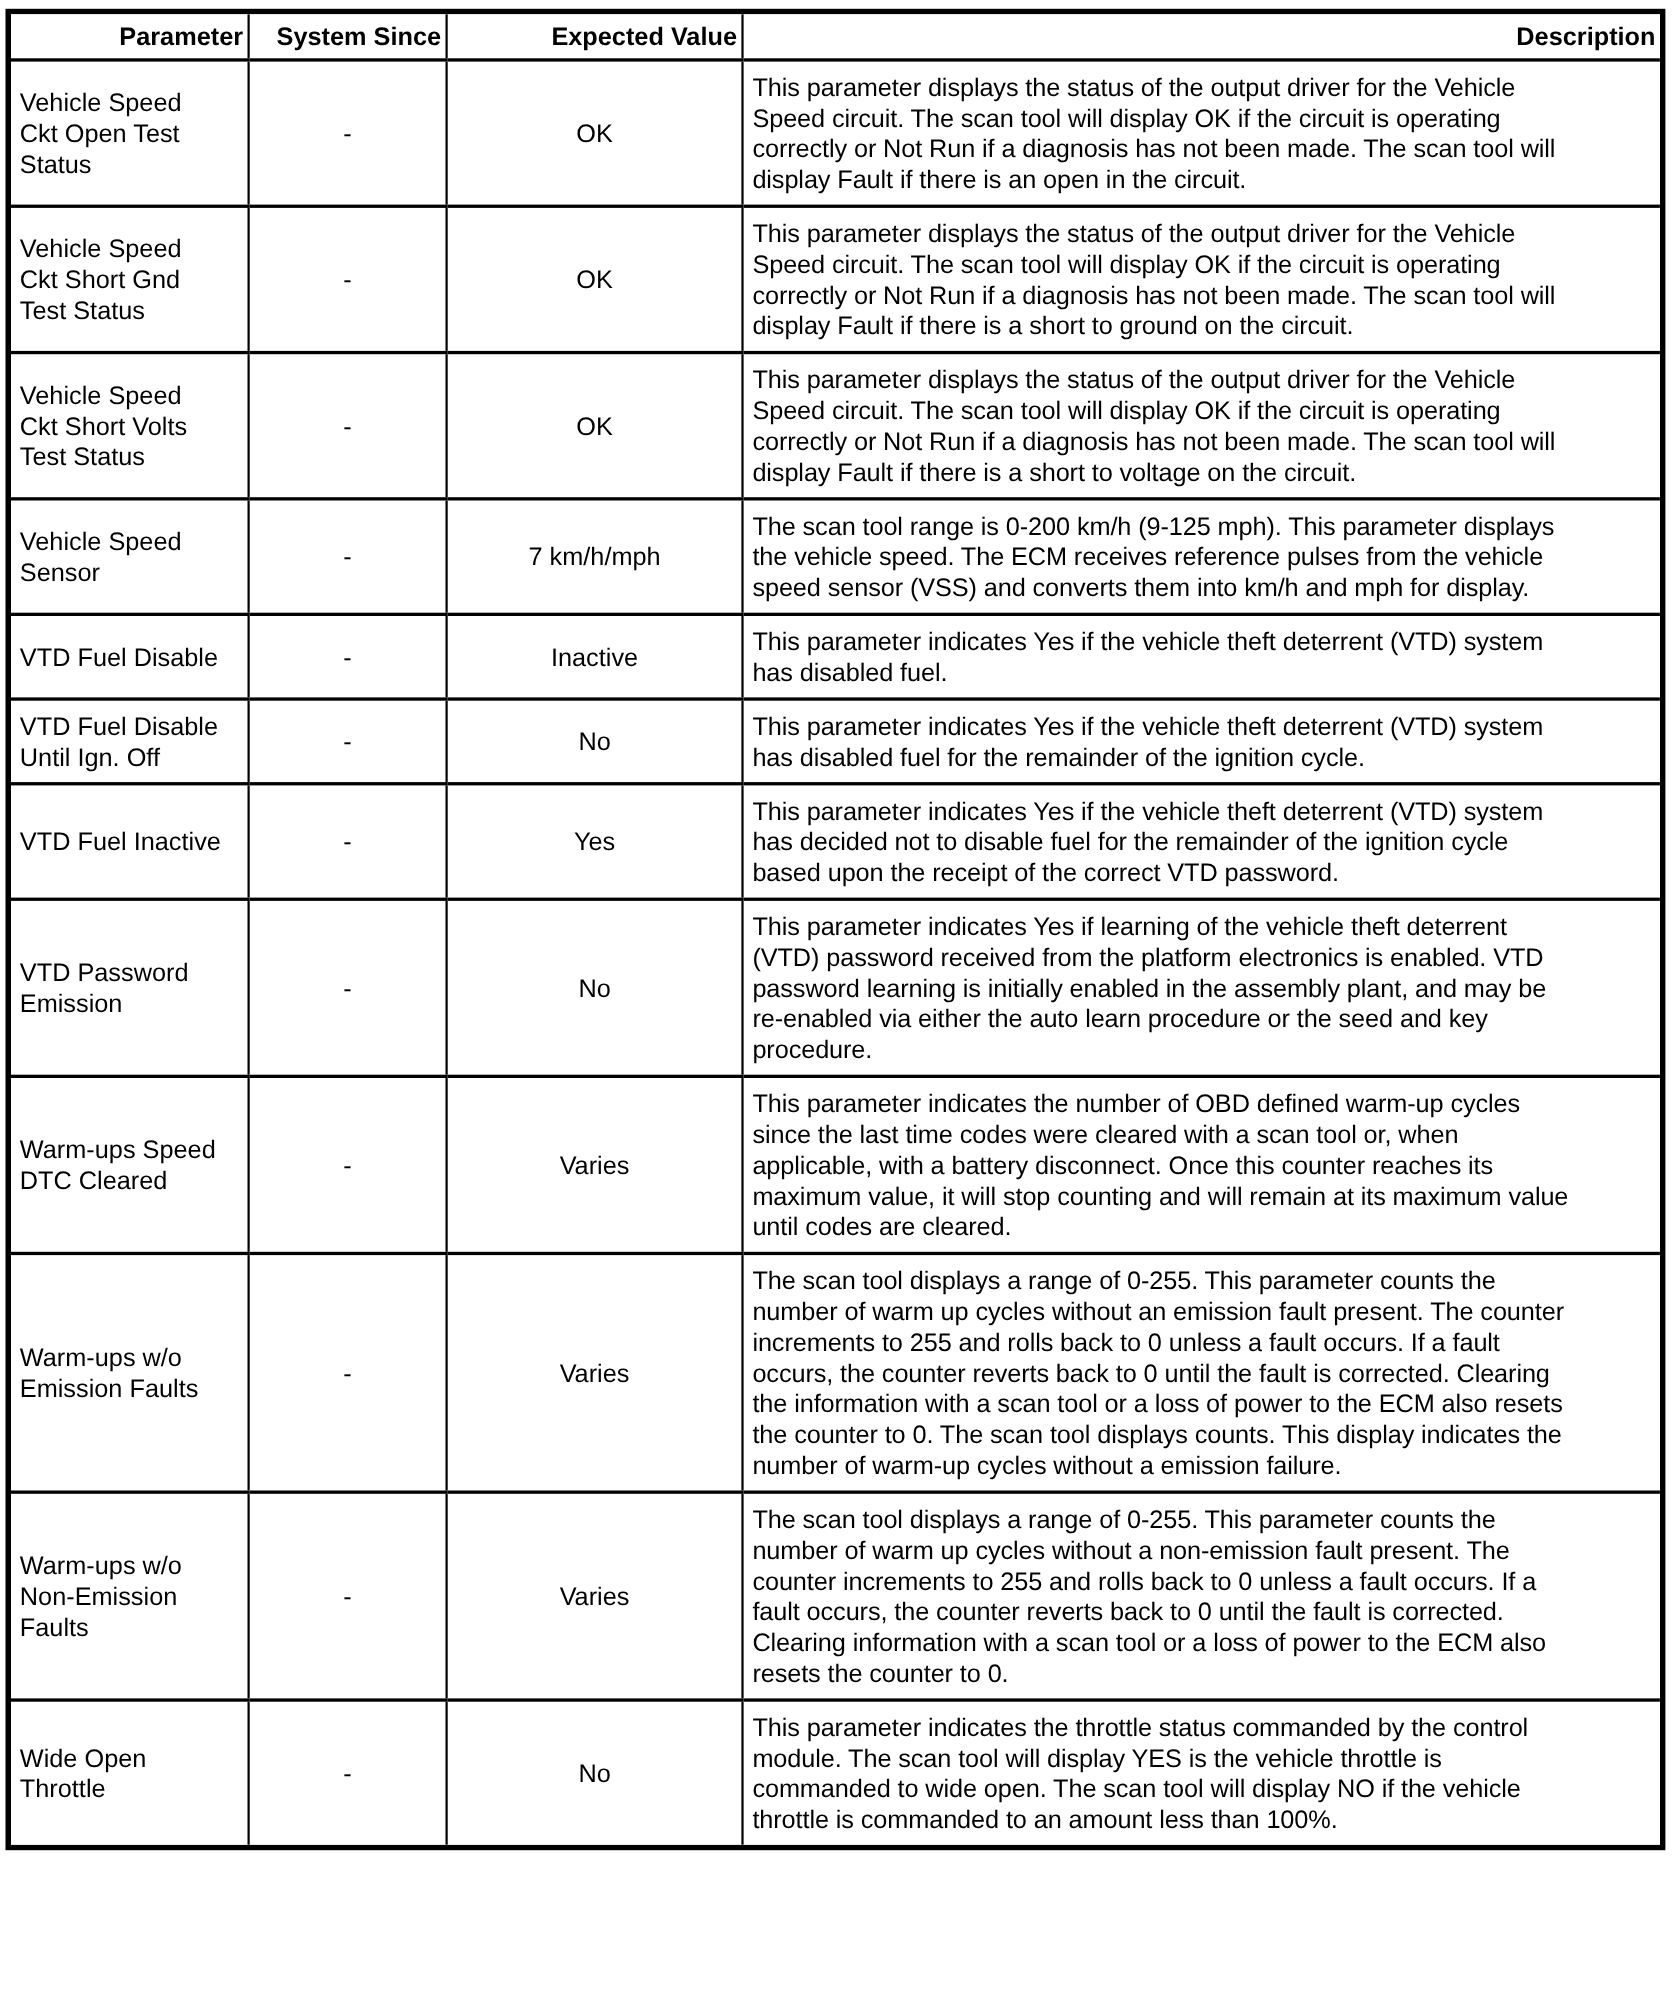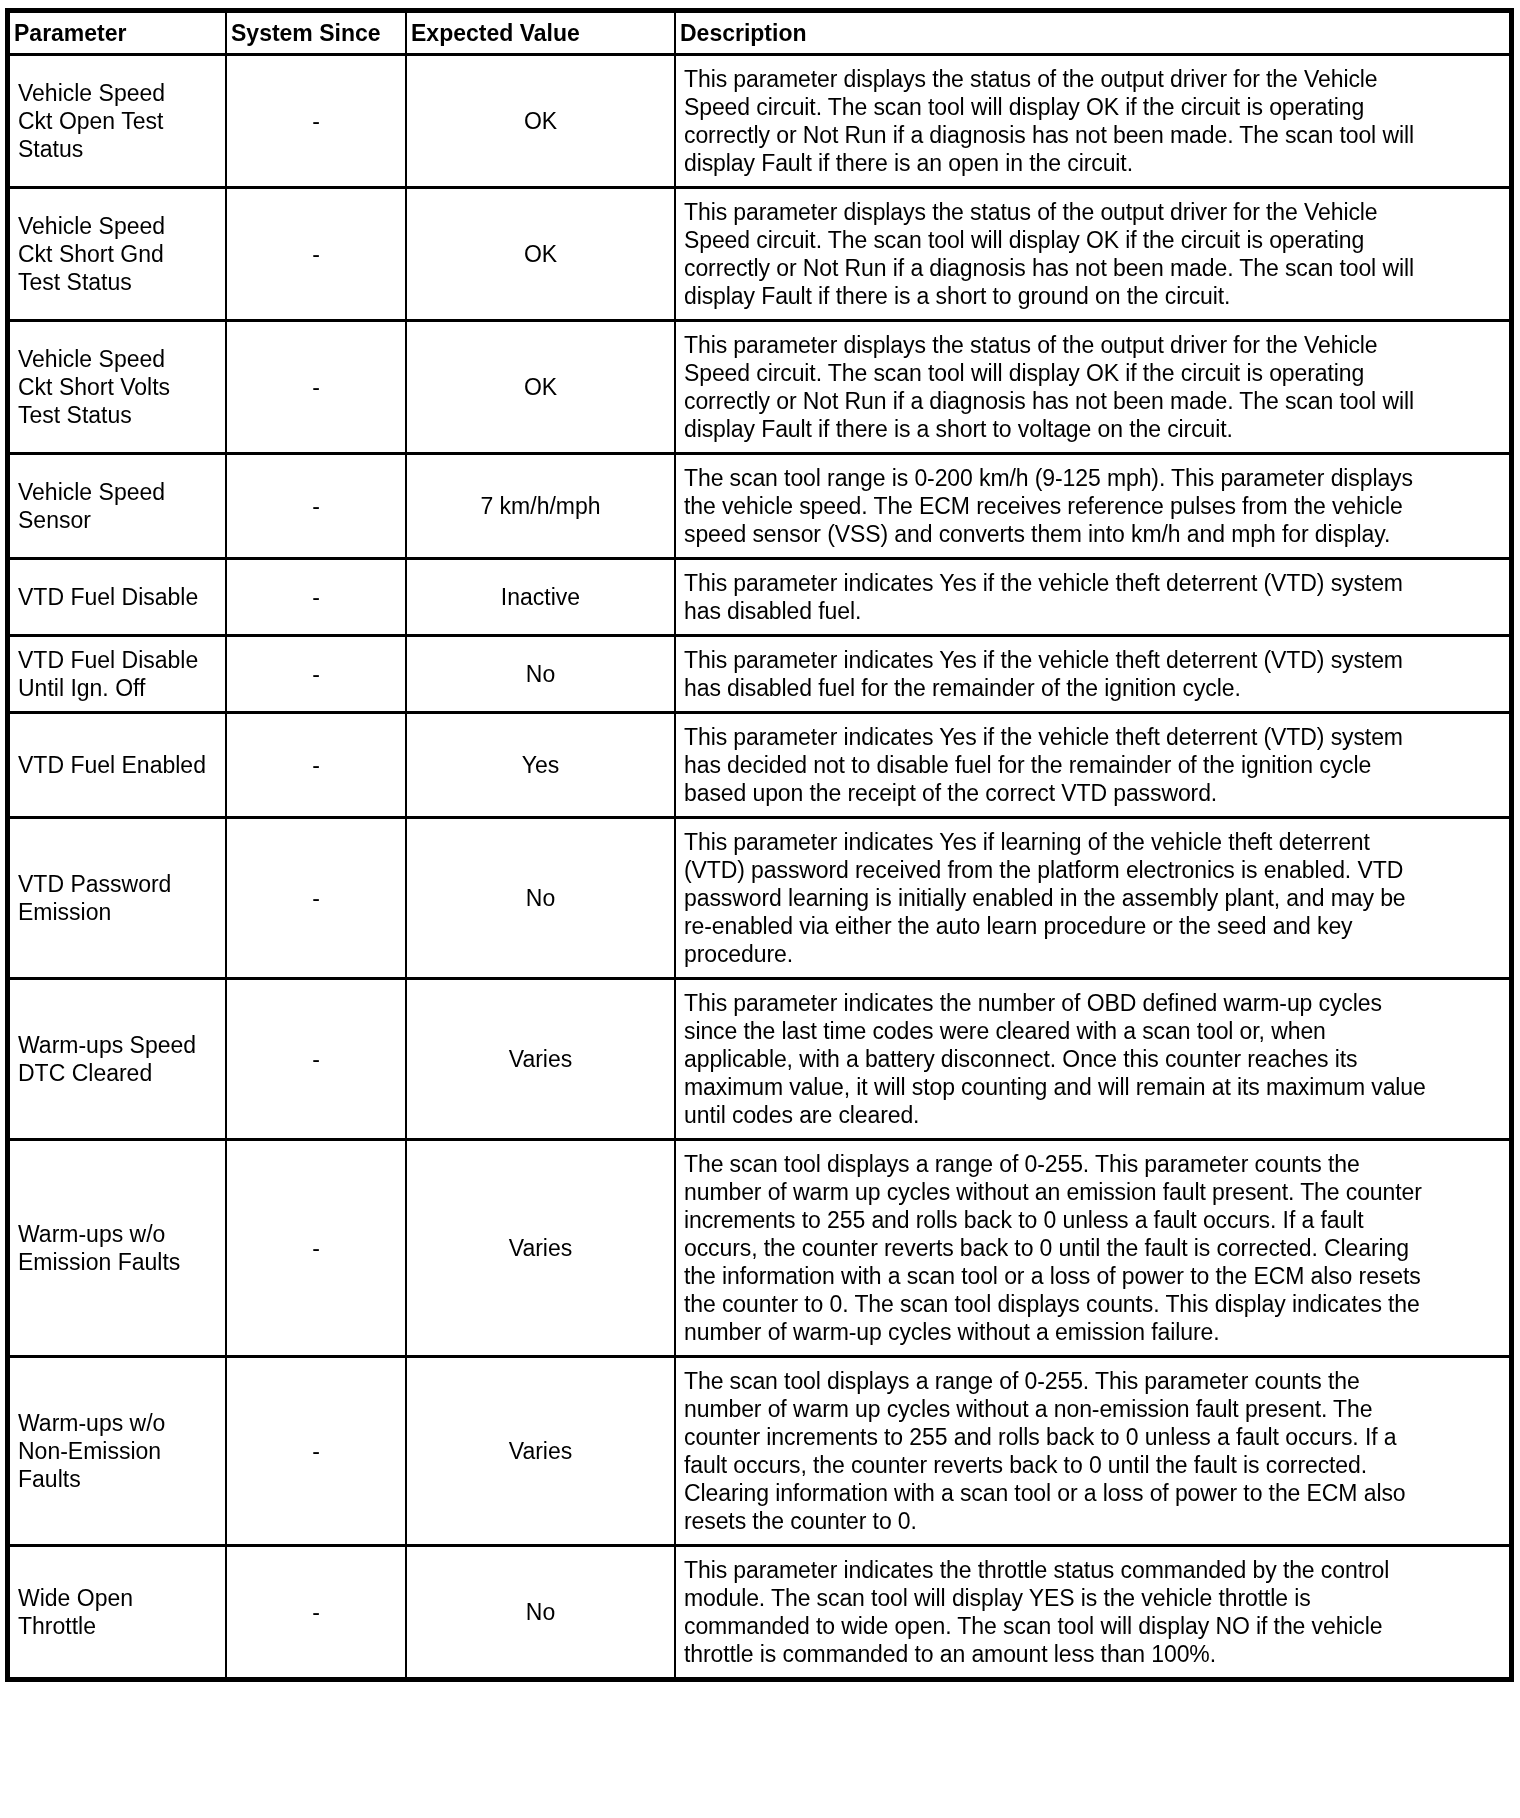--- a/index.html
+++ b/index.html
@@ -28,21 +28,21 @@
   table.param-table td {
     border: solid #000000;
     border-width: 3px 2px;
     vertical-align: middle;
     font-size: 23px;
     line-height: 28px;
     overflow: hidden;
   }
   table.param-table thead th {
     font-weight: bold;
-    text-align: left;
+    text-align: right;
     padding: 6px 4px;
     border-top-width: 0;
     border-bottom-width: 3px;
   }
   table.param-table th:first-child,
   table.param-table td:first-child { border-left-width: 0; }
   table.param-table th:last-child,
   table.param-table td:last-child { border-right-width: 0; }
   table.param-table tbody tr:last-child td { border-bottom-width: 0; }
 
@@ -134,21 +134,21 @@
       </tr>
       <tr>
         <td class="param">VTD Fuel Disable
 Until Ign. Off</td>
         <td class="state">-</td>
         <td class="value">No</td>
         <td class="desc">This parameter indicates Yes if the vehicle theft deterrent (VTD) system
 has disabled fuel for the remainder of the ignition cycle.</td>
       </tr>
       <tr>
-        <td class="param">VTD Fuel Enabled</td>
+        <td class="param">VTD Fuel Inactive</td>
         <td class="state">-</td>
         <td class="value">Yes</td>
         <td class="desc">This parameter indicates Yes if the vehicle theft deterrent (VTD) system
 has decided not to disable fuel for the remainder of the ignition cycle
 based upon the receipt of the correct VTD password.</td>
       </tr>
       <tr>
         <td class="param">VTD Password
 Emission</td>
         <td class="state">-</td>

